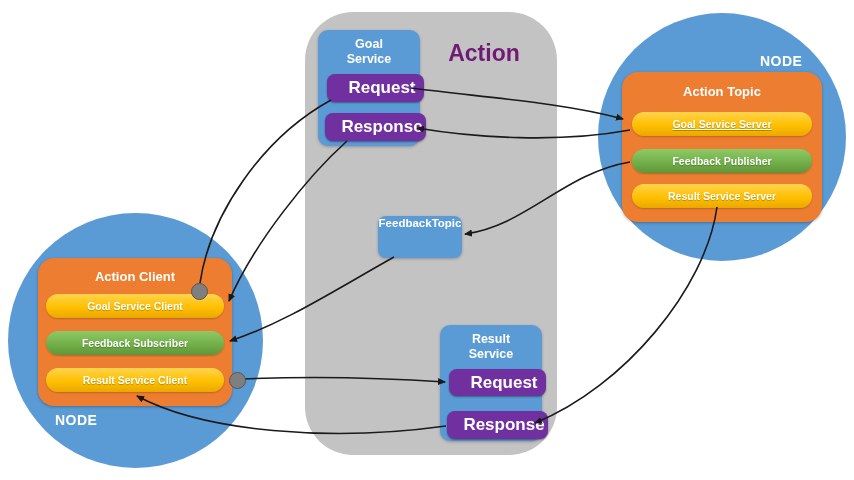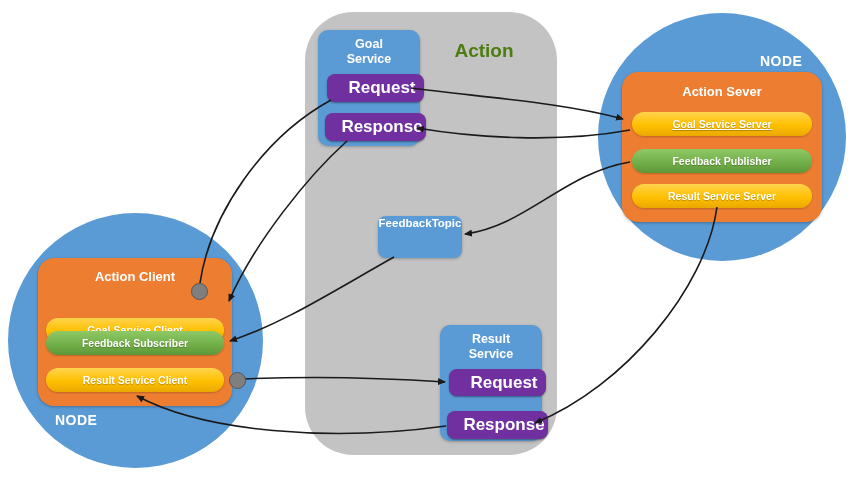--- a/index.html
+++ b/index.html
@@ -3,21 +3,21 @@
 <meta charset="utf-8">
 <style>
   html,body{margin:0;padding:0;background:#fff;}
   .stage{position:relative;width:854px;height:480px;background:#ffffff;
          font-family:"Liberation Sans",sans-serif;overflow:hidden;}
   .abs{position:absolute;}
 
   
   .action-bg{left:305px;top:12px;width:252px;height:443px;background:#c3c3c3;border-radius:48px;}
   .action-label{left:430px;top:40px;width:108px;text-align:center;
-                font-size:19px;font-weight:bold;color:#4d7c0f;}
+                font-size:23px;font-weight:bold;color:#701a75;}
 
   
   .svc{background:#5b9bd5;border-radius:10px;color:#fff;font-weight:bold;text-align:center;
        box-shadow:0 1px 3px rgba(0,0,0,.25);}
   .goal-svc{left:318px;top:30px;width:102px;height:116px;}
   .result-svc{left:440px;top:325px;width:102px;height:116px;}
   .svc-title{padding-top:7px;font-size:12.5px;line-height:15px;}
   .topic{left:378px;top:216px;width:84px;height:42px;border-radius:8px;
          font-size:11.5px;line-height:14px;display:flex;flex-direction:row;justify-content:center;}
 
@@ -46,21 +46,21 @@
   .client-group-title{left:38px;top:269px;width:194px;}
   .server-group-title{left:622px;top:84px;width:200px;}
 
   
   .pill{position:absolute;height:24px;border-radius:12px;color:#fff;font-weight:bold;font-size:10.5px;
         display:flex;align-items:center;justify-content:center;text-shadow:0 1px 1px rgba(0,0,0,.25);
         box-shadow:0 1px 2px rgba(0,0,0,.2);}
   .pill-gold{background:linear-gradient(180deg,#ffd34d,#ffc000 55%,#eaa800);}
   .pill-green{background:linear-gradient(180deg,#8ec965,#70ad47 60%,#5e9639);}
   .c-pill{left:46px;width:178px;}
-  .c-pill-1{top:294px;margin-top:24px;} .c-pill-2{top:331px;} .c-pill-3{top:368px;}
+  .c-pill-1{top:294px;} .c-pill-2{top:331px;} .c-pill-3{top:368px;}
   .s-pill{left:632px;width:180px;}
   .s-pill-1{top:112px;text-decoration:underline;} .s-pill-2{top:149px;} .s-pill-3{top:184px;}
 
   
   .dot{position:absolute;width:15px;height:15px;border-radius:50%;background:#7f7f7f;
        border:1px solid #565656;z-index:7;}
   .dot-goal{left:191px;top:283px;}
   .dot-result{left:229px;top:372px;}
 
   svg.arrows{position:absolute;left:0;top:0;z-index:6;pointer-events:none;}
@@ -77,21 +77,21 @@
   <div class="abs node-label client-node-label">NODE</div>
   <div class="abs group client-group"></div>
   <div class="abs group-title client-group-title">Action Client</div>
   <div class="pill pill-gold c-pill c-pill-1">Goal Service Client</div>
   <div class="pill pill-green c-pill c-pill-2">Feedback Subscriber</div>
   <div class="pill pill-gold c-pill c-pill-3">Result Service Client</div>
 
   <div class="abs node-circle server-circle"></div>
   <div class="abs node-label server-node-label">NODE</div>
   <div class="abs group server-group"></div>
-  <div class="abs group-title server-group-title">Action Sever</div>
+  <div class="abs group-title server-group-title">Action Topic</div>
   <div class="pill pill-gold s-pill s-pill-1">Goal Service Server</div>
   <div class="pill pill-green s-pill s-pill-2">Feedback Publisher</div>
   <div class="pill pill-gold s-pill s-pill-3">Result Service Server</div>
 
   <div class="abs svc goal-svc">
     <div class="svc-title">
       <div>Goal</div>
       <div>Service</div>
     </div>
   </div>

